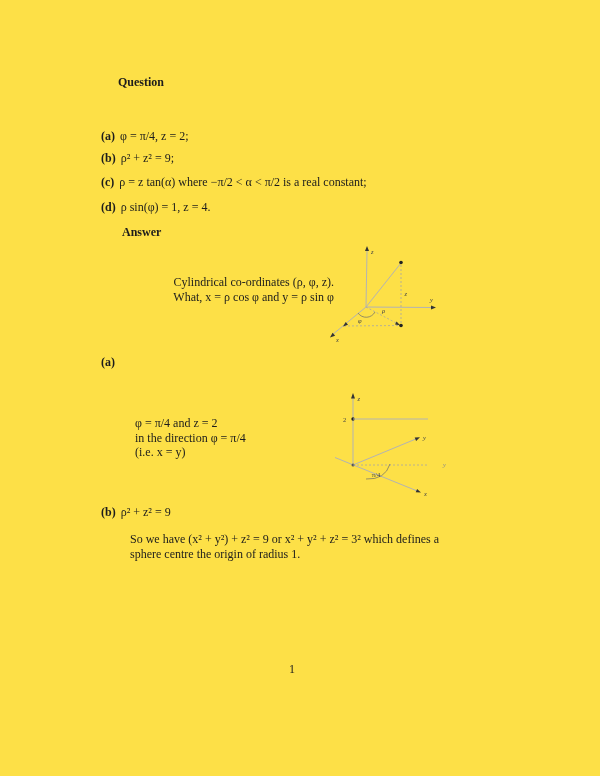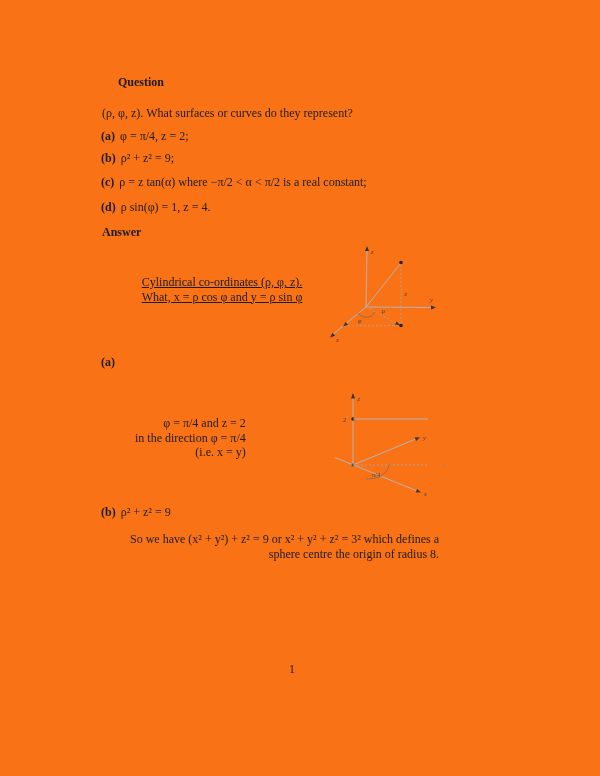--- a/index.html
+++ b/index.html
@@ -1,62 +1,61 @@
 <!DOCTYPE html>
 <html><head>
 <meta charset="utf-8">
 <style>
   html,body{margin:0;padding:0;background:#ffffff;}
   .page{
-    position:relative;width:600px;height:776px;background:#f97316;
+    position:relative;width:600px;height:776px;background:#fde047;
     font-family:"Liberation Serif","DejaVu Serif",serif;
     color:#1c1c1c;font-size:12px;overflow:hidden;
   }
   .abs{position:absolute;line-height:14px;white-space:nowrap;}
   .b{font-weight:bold;}
   .item{display:flex;gap:5px;}
-  .center-block{position:absolute;text-align:center;text-decoration:underline;}
+  .center-block{position:absolute;text-align:right;}
   .center-block div{line-height:14.5px;}
-  .lines div{line-height:14.5px;white-space:nowrap;text-align:right;}
+  .lines div{line-height:14.5px;white-space:nowrap;}
   svg{position:absolute;overflow:visible;}
   .axis{stroke:#b3b3b3;stroke-width:1;fill:none;}
   .dash{stroke:#a6a6a6;stroke-width:0.8;fill:none;stroke-dasharray:2,2;}
   .arc{stroke:#6b6b6b;stroke-width:0.7;fill:none;}
   .dot{fill:#222;}
   .ah{fill:#333;}
   .fl{font:italic 6.5px "Liberation Serif","DejaVu Serif",serif;fill:#444;}
   .fln{font:6.5px "Liberation Serif","DejaVu Serif",serif;fill:#444;}
   .fl-faint{fill:#8a8a8a;}
 </style>
 </head>
 <body>
 
 <div class="page">
 
   <div class="abs b" style="left:118px;top:75px">Question</div>
-  <div class="abs" style="left:102px;top:106px">(ρ, φ, z). What surfaces or curves do they represent?</div>
 
   <div class="abs item" style="left:101px;top:129px">
     <span class="b">(a)</span>
     <span>φ = π/4, z = 2;</span>
   </div>
   <div class="abs item" style="left:101px;top:151px">
     <span class="b">(b)</span>
     <span>ρ² + z² = 9;</span>
   </div>
   <div class="abs item" style="left:101px;top:175px">
     <span class="b">(c)</span>
     <span>ρ = z tan(α) where −π/2 &lt; α &lt; π/2 is a real constant;</span>
   </div>
   <div class="abs item" style="left:101px;top:200px">
     <span class="b">(d)</span>
     <span>ρ sin(φ) = 1, z = 4.</span>
   </div>
 
-  <div class="abs b" style="left:102px;top:225px">Answer</div>
+  <div class="abs b" style="left:122px;top:225px">Answer</div>
 
   <div class="center-block" style="left:110px;top:275px;width:224px">
     <div>Cylindrical co-ordinates (ρ, φ, z).</div>
     <div>What, x = ρ cos φ and y = ρ sin φ</div>
   </div>
 
   <svg style="left:320px;top:240px" width="130" height="115" viewBox="0 0 130 115">
     <line class="axis" x1="46" y1="67" x2="47" y2="11"></line>
     <polygon class="ah" points="47,6 45,11 49,11"></polygon>
     <text class="fl" x="51" y="14">z</text>
@@ -119,18 +118,18 @@
     <path class="arc" d="M 55 76 Q 50 92 31 91"></path>
     <text class="fln" x="41" y="89" text-anchor="middle">π/4</text>
   </svg>
 
   <div class="abs item" style="left:101px;top:505px">
     <span class="b">(b)</span>
     <span>ρ² + z² = 9</span>
   </div>
   <div class="abs lines" style="left:130px;top:532px">
     <div>So we have (x² + y²) + z² = 9 or x² + y² + z² = 3² which defines a</div>
-    <div>sphere centre the origin of radius 8.</div>
+    <div>sphere centre the origin of radius 1.</div>
   </div>
 
   <div class="abs" style="left:289px;top:662px">1</div>
 
 </div>
 
 </body></html>

